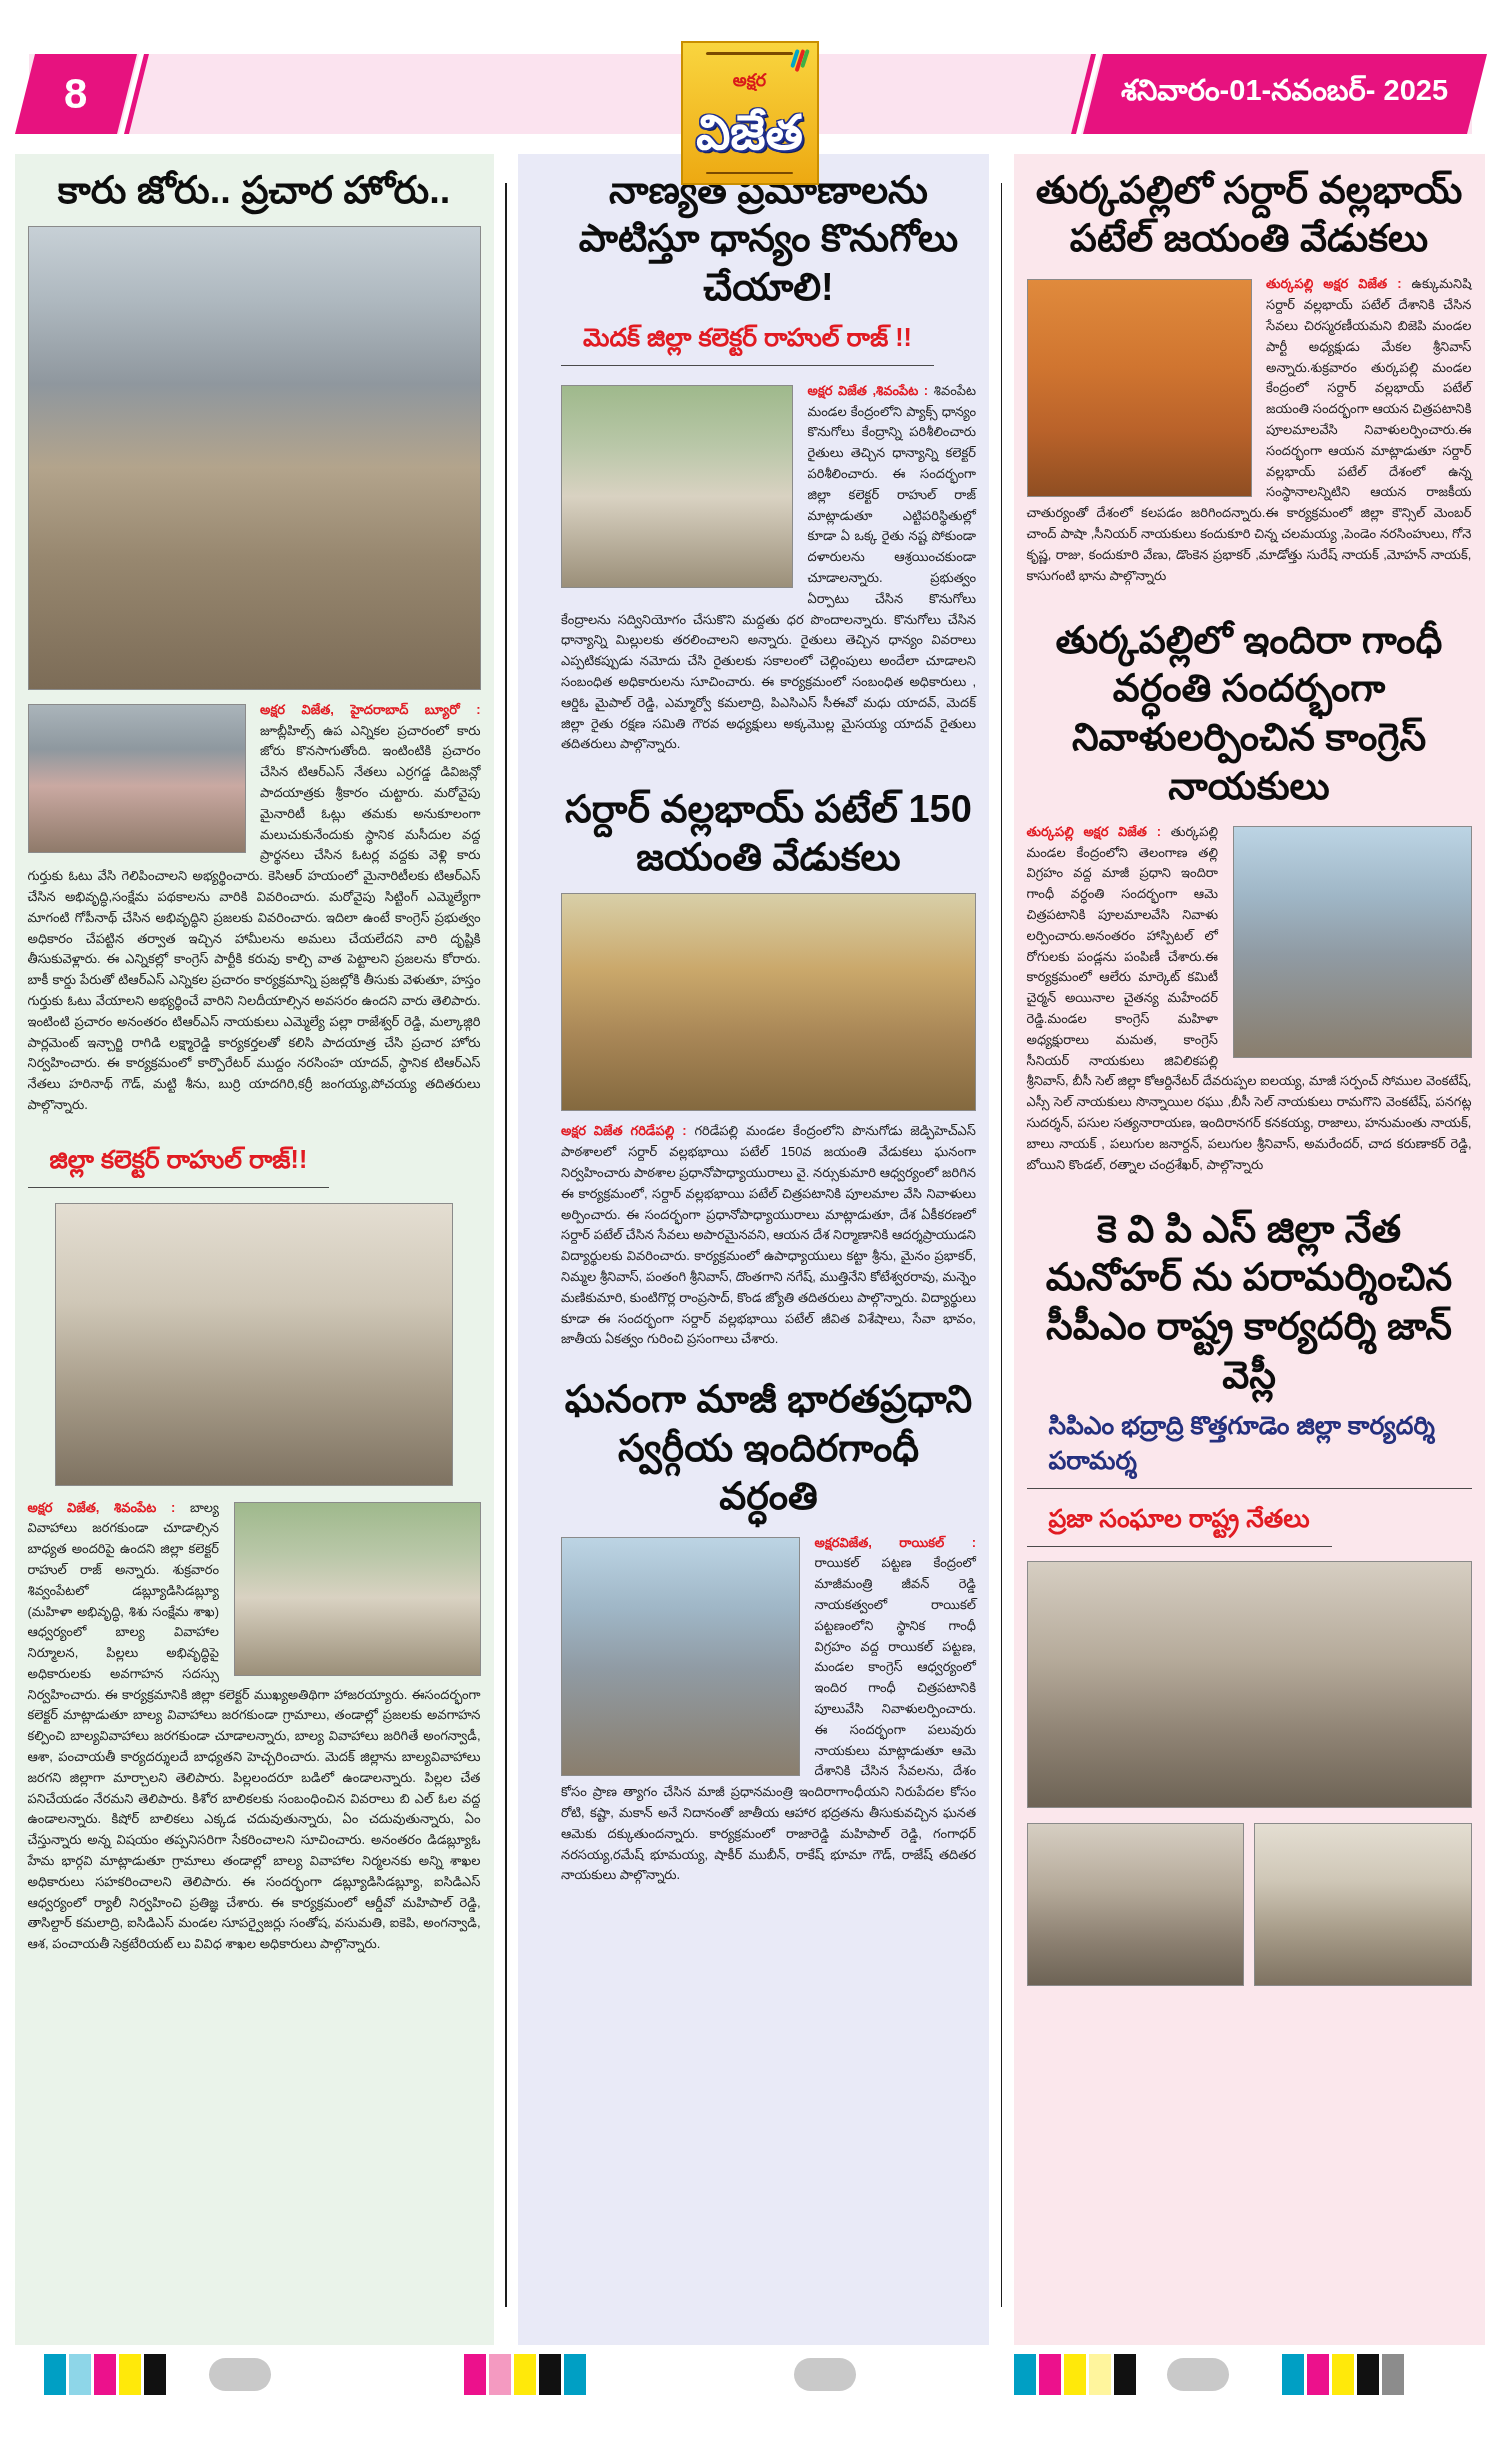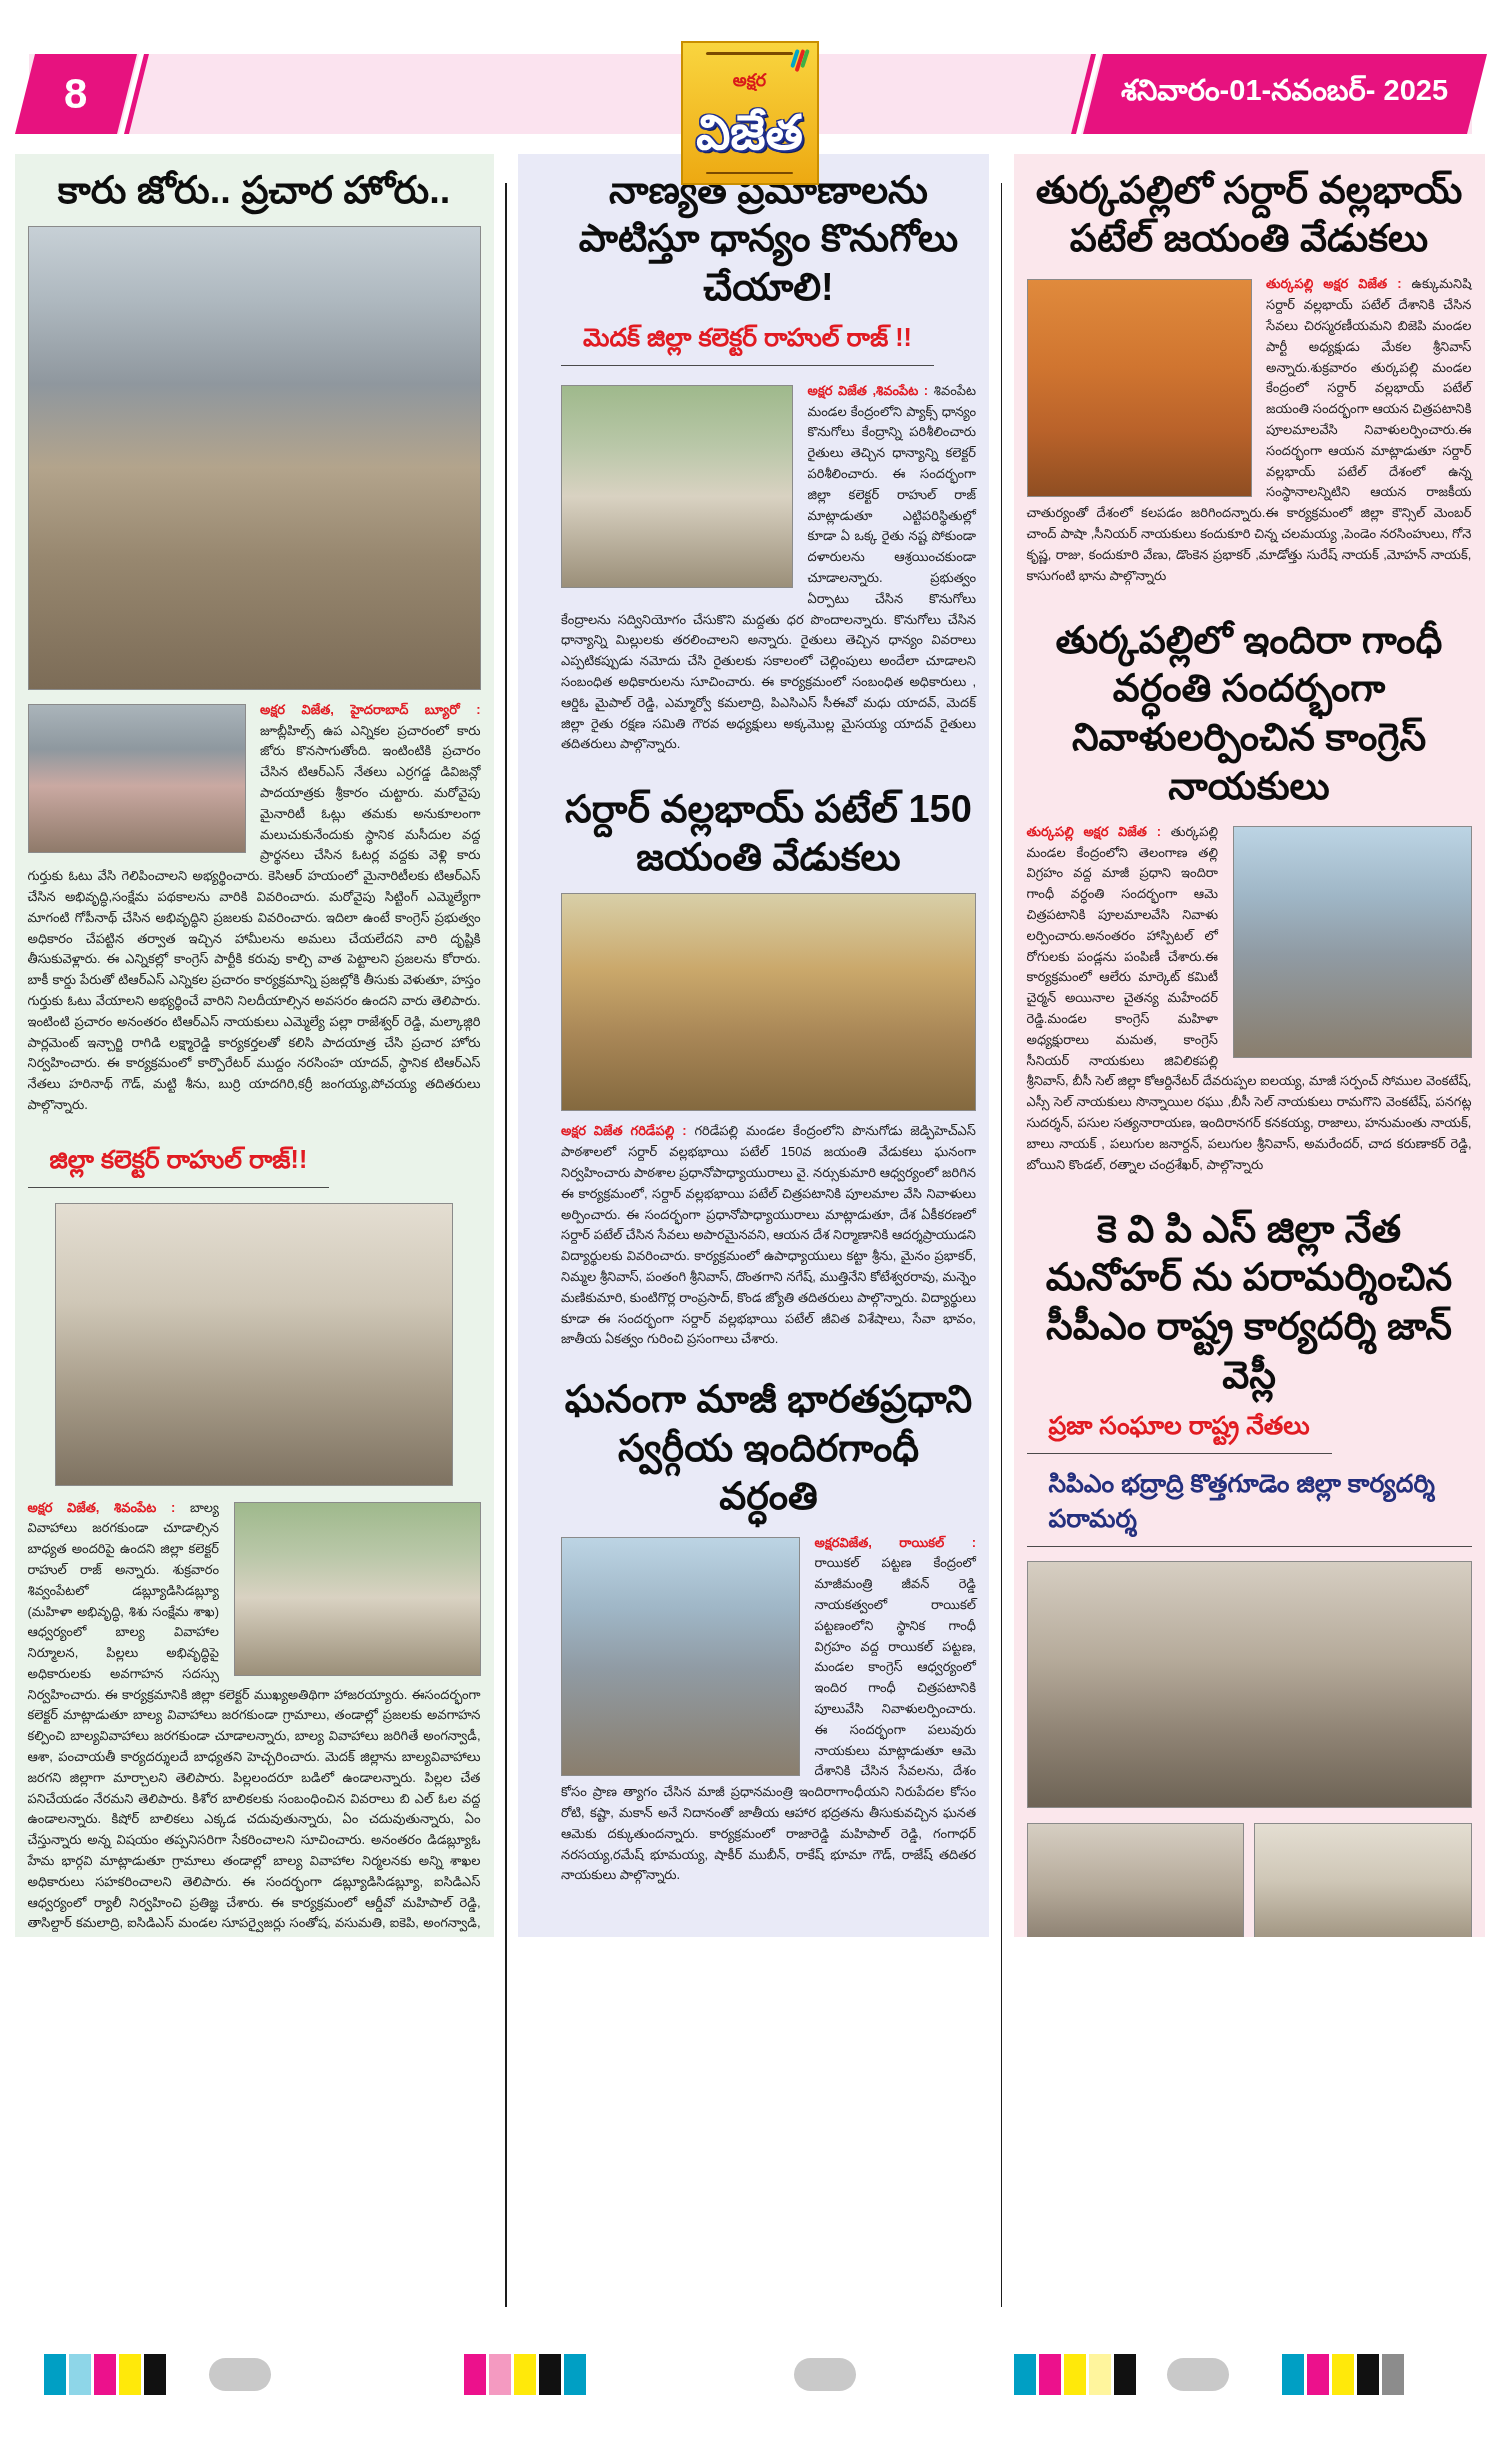--- a/index.html
+++ b/index.html
@@ -18,21 +18,21 @@
   .logo-sub{font-size:17.4px;font-weight:bold;color:#d91a1a;}
   .logo-title{font-size:48px;font-weight:bold;color:#ffffff;text-shadow:1.5px 1.5px 0 #20308f,-1.5px -1.5px 0 #20308f,1.5px -1.5px 0 #20308f,-1.5px 1.5px 0 #20308f,2.9px 2.9px 0 #14205e;line-height:1;}
   .feather{position:absolute;top:5.8px;right:10px;display:flex;gap:1.5px;}
   .feather i{display:block;width:3.6px;height:19px;border-radius:2.2px;transform:rotate(18deg);}
   .feather i:nth-child(1){background:#00a5c8;}
   .feather i:nth-child(2){background:#e8251f;height:23px;}
   .feather i:nth-child(3){background:#3faf46;}
 
   
   .cols{position:absolute;top:154px;left:14.5px;width:1470px;display:flex;justify-content:space-between;}
-  .col{height:1783px;overflow:hidden;box-sizing:border-box;padding:2.9px 13px;}
+  .col{height:2191px;overflow:hidden;box-sizing:border-box;padding:2.9px 13px;}
   .col-left{width:479px;background:#eaf3ea;}
   .col-mid{width:471px;background:#e9eaf7;padding-left:43px;}
   .col-right{width:471px;background:#fbe7ec;}
   .vrule{width:1.5px;height:2124px;margin-top:29px;background:#1d1d1d;}
 
   .story{margin-bottom:25px;}
   .story::after{content:'';display:block;clear:both;}
   .hl{font-size:38px;line-height:1.28;font-weight:800;color:#0d0d0d;text-align:center;margin:8.7px 2.9px 11.6px;}
   .subhead{text-align:left;font-size:25px;font-weight:bold;margin:1.5px 0 14.5px;}
   .subhead .u{display:inline-block;border-bottom:1.5px solid #4a4a4a;padding:0 22px 7.3px;}
@@ -146,22 +146,22 @@
       </article>
 
       <article class="story">
         <h2 class="hl">తుర్కపల్లిలో ఇందిరా గాంధీ వర్ధంతి సందర్భంగా నివాళులర్పించిన కాంగ్రెస్ నాయకులు</h2>
         <div class="photo ph-statue fr" style="width:239px;height:232px" title="Congress leaders at Telangana Talli statue"></div>
         <p class="body"><span class="dateline">తుర్కపల్లి అక్షర విజేత :</span> <span>తుర్కపల్లి మండల కేంద్రంలోని తెలంగాణ తల్లి విగ్రహం వద్ద మాజీ ప్రధాని ఇందిరా గాంధీ వర్ధంతి సందర్భంగా ఆమె చిత్రపటానికి పూలమాలవేసి నివాళు లర్పించారు.అనంతరం హాస్పిటల్ లో రోగులకు పండ్లను పంపిణీ చేశారు.ఈ కార్యక్రమంలో ఆలేరు మార్కెట్ కమిటీ చైర్మన్ అయినాల చైతన్య మహేందర్ రెడ్డి.మండల కాంగ్రెస్ మహిళా అధ్యక్షురాలు మమత, కాంగ్రెస్ సీనియర్ నాయకులు జివిలికపల్లి శ్రీనివాస్, బీసీ సెల్ జిల్లా కోఆర్దినేటర్ దేవరుప్పల ఐలయ్య, మాజీ సర్పంచ్ సోముల వెంకటేష్, ఎస్సీ సెల్ నాయకులు సొన్నాయిల రఘు ,బీసీ సెల్ నాయకులు రామగొని వెంకటేష్, పనగట్ల సుదర్శన్, పసుల సత్యనారాయణ, ఇందిరానగర్ కనకయ్య, రాజాలు, హనుమంతు నాయక్, బాలు నాయక్ , పలుగుల జనార్దన్, పలుగుల శ్రీనివాస్, అమరేందర్, చాద కరుణాకర్ రెడ్డి, బోయిని కొండల్, రత్నాల చంద్రశేఖర్, పాల్గొన్నారు</span></p>
       </article>
 
       <article class="story">
         <h2 class="hl">కె వి పి ఎస్ జిల్లా నేత మనోహర్ ను పరామర్శించిన సీపీఎం రాష్ట్ర కార్యదర్శి జాన్ వెస్లీ</h2>
+        <div class="subhead navy"><span class="u">సిపిఎం భద్రాద్రి కొత్తగూడెం జిల్లా కార్యదర్శి పరామర్శ</span></div>
         <div class="subhead red"><span class="u">ప్రజా సంఘాల రాష్ట్ర నేతలు</span></div>
-        <div class="subhead navy"><span class="u">సిపిఎం భద్రాద్రి కొత్తగూడెం జిల్లా కార్యదర్శి పరామర్శ</span></div>
         <div class="photo ph-indoor" style="height:247px" title="CPM leaders visiting injured leader at home"></div>
         <div class="pair">
           <div class="photo ph-indoor" style="height:163px" title="family and leaders group photo"></div>
           <div class="photo ph-room" style="height:163px" title="leaders sitting in living room"></div>
         </div>
 
       </article>
 
     </section>
   </div>

